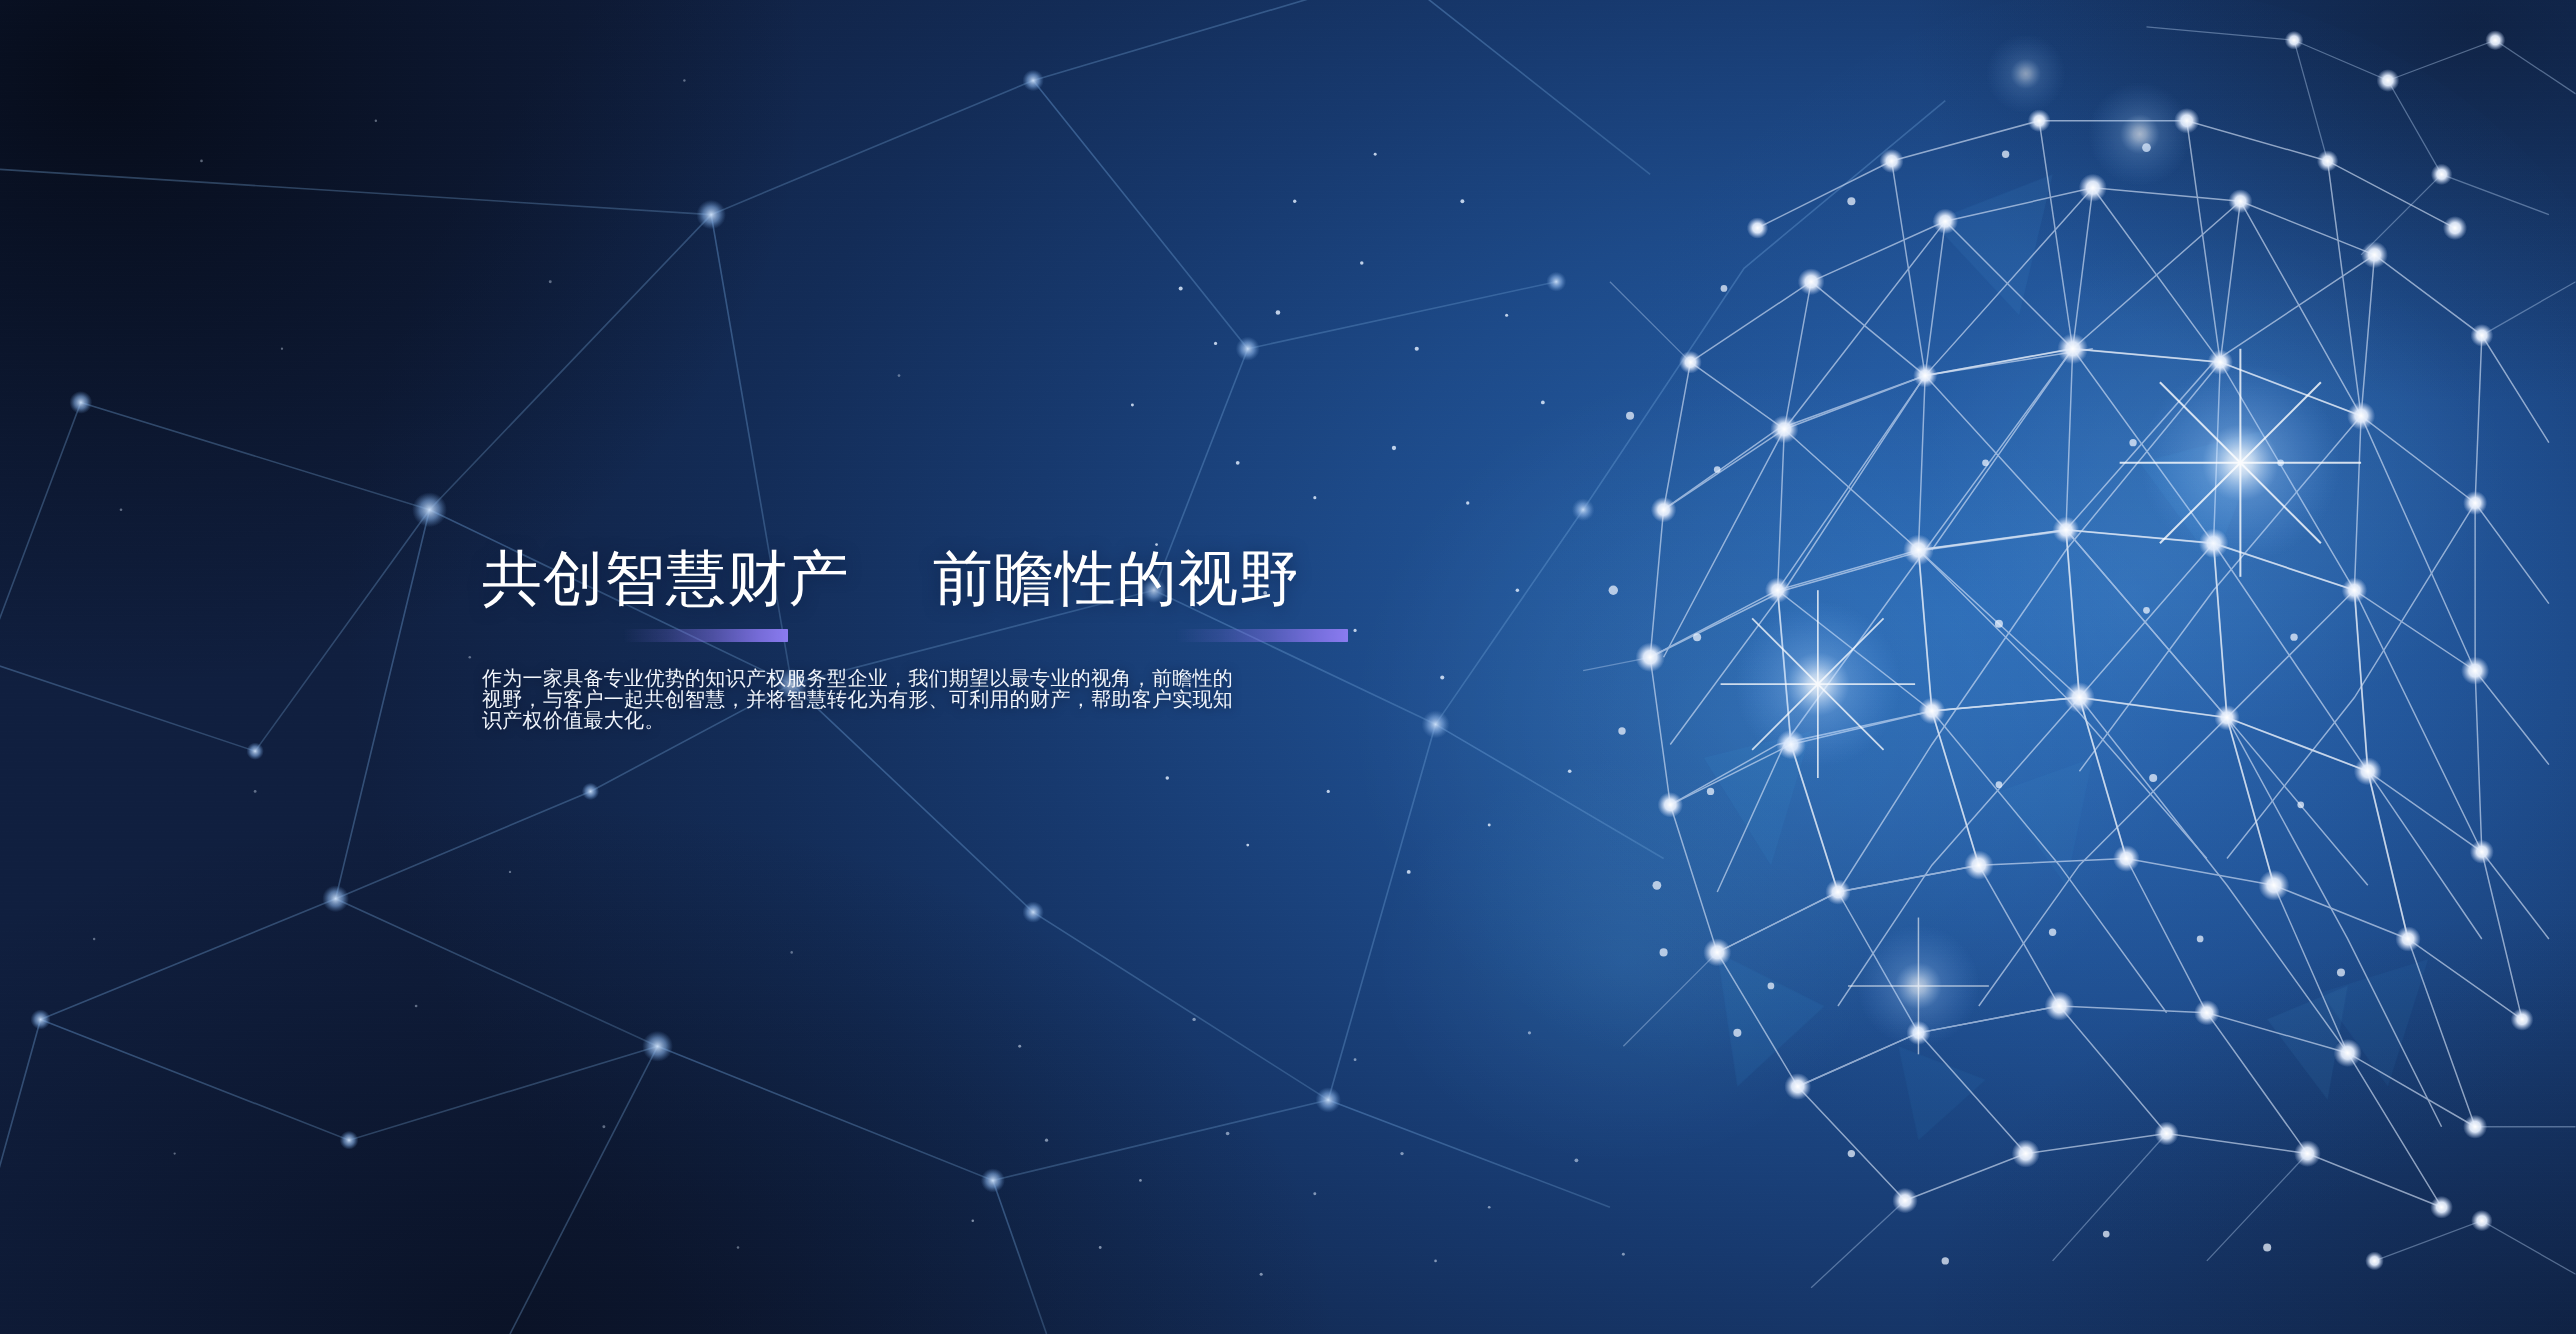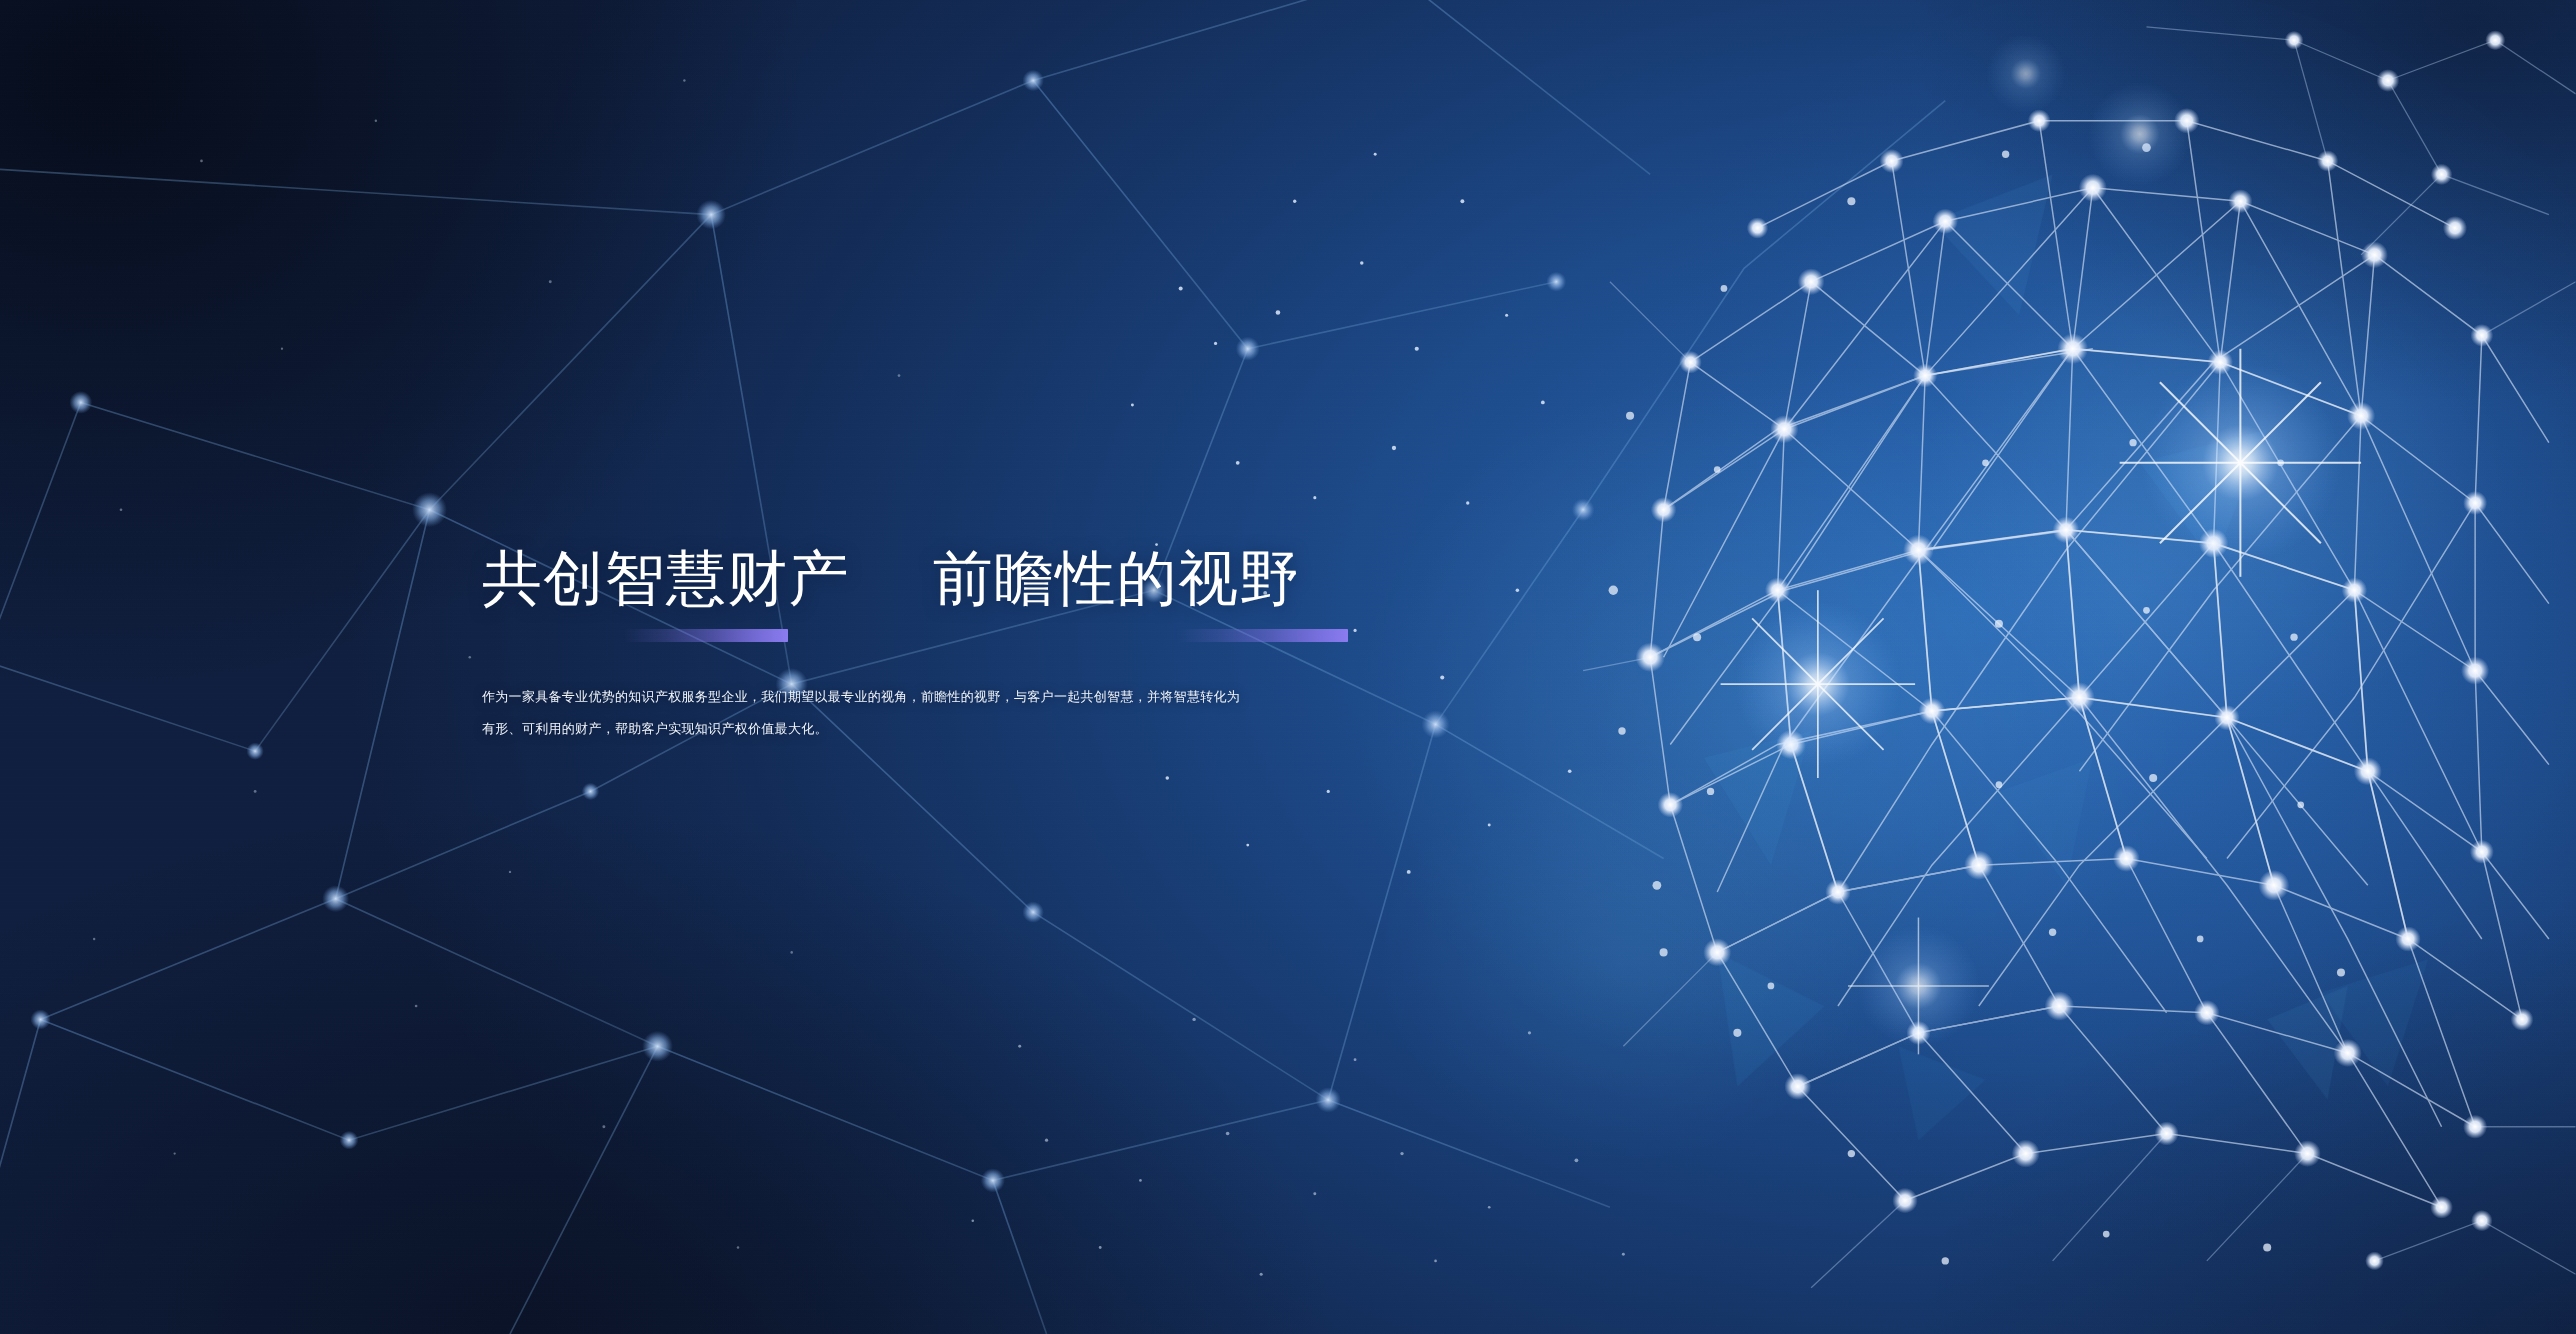--- a/index.html
+++ b/index.html
@@ -82,23 +82,23 @@
       rgba(126,111,226,.55) 55%,
       rgba(131,116,232,.88) 82%,
       #8b7cf0 100%);
   }
   #head-group-1 .head-rule { width: 165px; margin-left: 141px; }
   #head-gap { width: 83px; flex: 0 0 83px; }
   #head-group-2 .head-rule { width: 172px; margin-left: 243px; }
 
   
   #paragraph {
-    margin-top: 39px;
-    font-size: 13px;
-    line-height: 32px;
+    margin-top: 26px;
+    font-size: 20px;
+    line-height: 21px;
     color: #f2f6fc;
     font-weight: 400;
     letter-spacing: 0.3px;
     max-width: 771px;
     text-shadow: 0 0.7px 9.4px rgba(8,20,46,.6);
   }
 </style>
 </head>
 <body>
 

